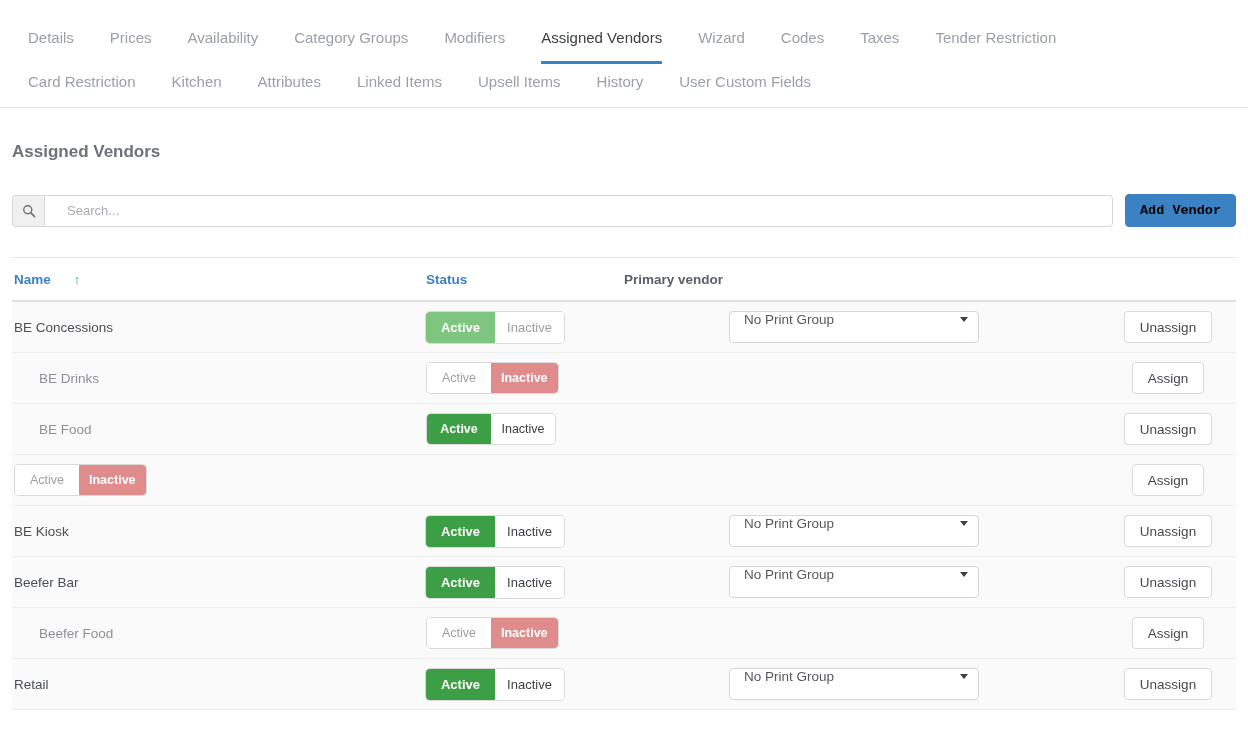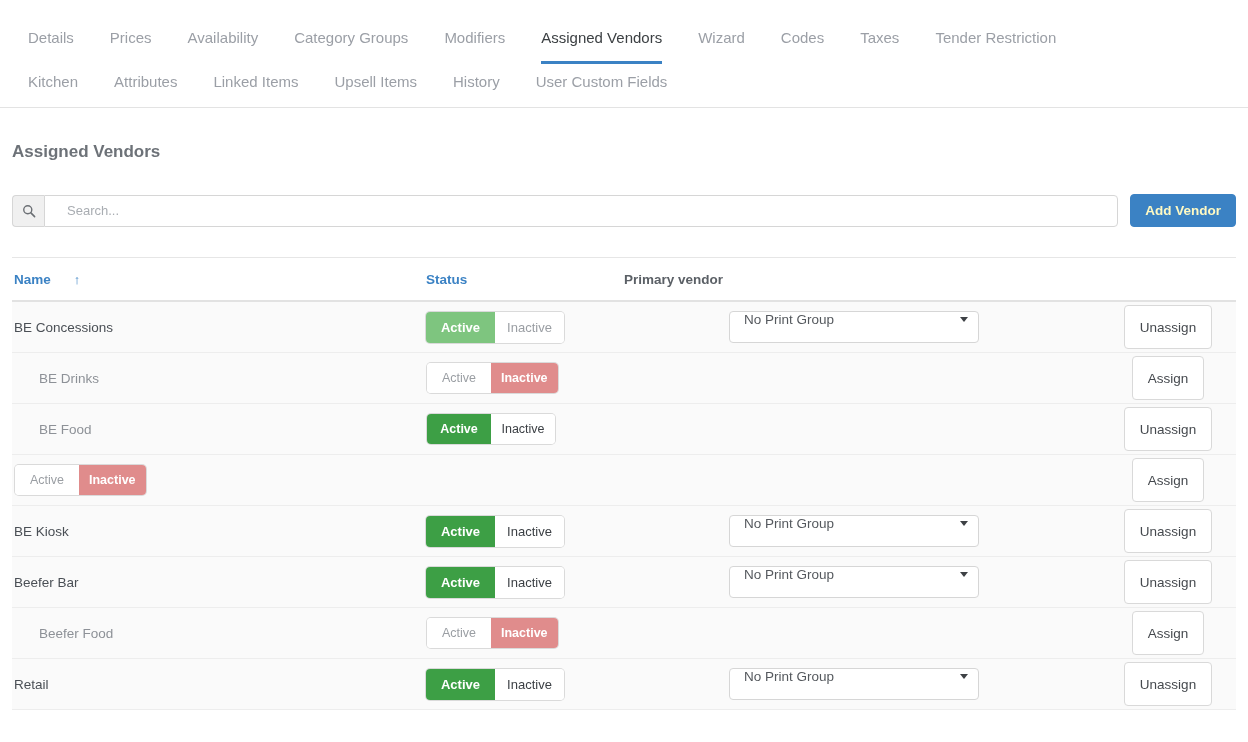--- a/index.html
+++ b/index.html
@@ -86,26 +86,26 @@
     background: #fff;
     font-family: "Liberation Sans", sans-serif;
   }
   .search-input::placeholder { color: #a9adb2; }
   .add-vendor-btn {
     margin-left: 12px;
     height: 33px;
     background: #3b82c4;
     border: 1px solid #3b82c4;
     border-radius: 4px;
-    color: #fef9c3;
+    color: #000000;
     font-size: 13.5px;
     font-weight: bold;
     padding: 0 14px;
     cursor: pointer;
-    font-family: Liberation Sans, sans-serif;
+    font-family: Liberation Mono, monospace;
     white-space: nowrap;
   }
 
   
   .table {
     margin-top: 30px;
     border-top: 1px solid #e6e6e6;
   }
   .thead {
     display: flex;
@@ -202,21 +202,21 @@
 
   
   .cell-action {
     flex: 1 1 auto;
     display: flex;
     justify-content: flex-end;
     padding-right: 24px;
   }
   .cell-action.assign-pad { padding-right: 32px; }
   .act-btn {
-    height: 44px;
+    height: 32px;
     min-width: 88px;
     border: 1px solid #d9d9d9;
     border-radius: 4px;
     background: #fff;
     font-size: 13.5px;
     color: #45494e;
     cursor: pointer;
     font-family: "Liberation Sans", sans-serif;
     padding: 0 12px;
   }
@@ -232,20 +232,21 @@
       <div class="tab">Availability</div>
       <div class="tab">Category Groups</div>
       <div class="tab">Modifiers</div>
       <div class="tab active">Assigned Vendors</div>
       <div class="tab">Wizard</div>
       <div class="tab">Codes</div>
       <div class="tab">Taxes</div>
       <div class="tab">Tender Restriction</div>
     </div>
   <div class="tabs-row second" id="tabs-row-2">
+      <div class="tab">Card Restriction</div>
       <div class="tab">Kitchen</div>
       <div class="tab">Attributes</div>
       <div class="tab">Linked Items</div>
       <div class="tab">Upsell Items</div>
       <div class="tab">History</div>
       <div class="tab">User Custom Fields</div>
     </div>
 </div>
 
 <div class="page">

